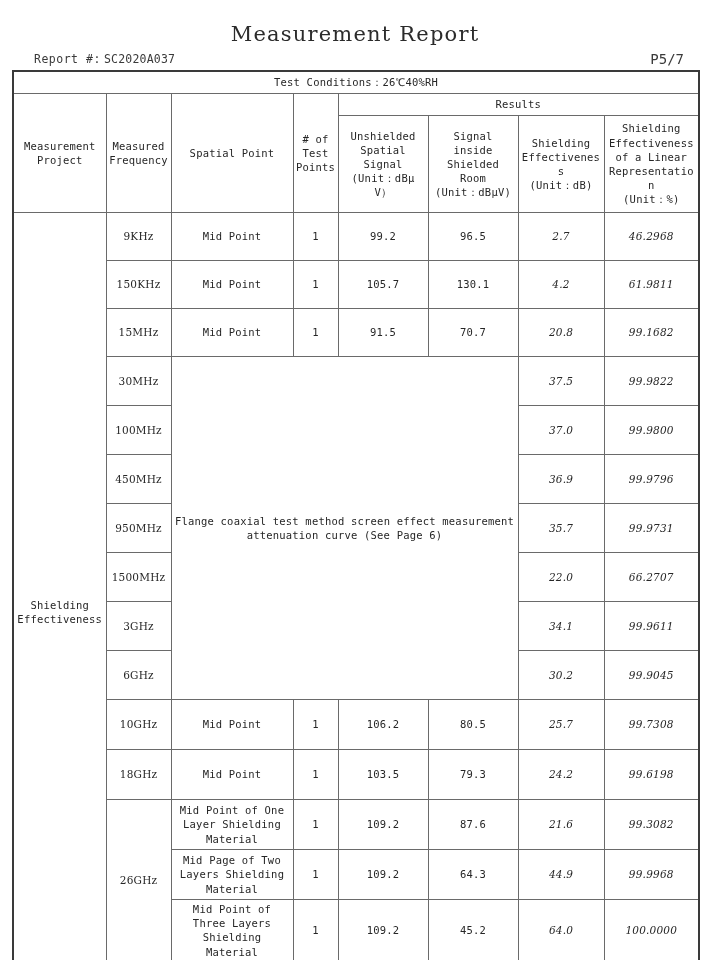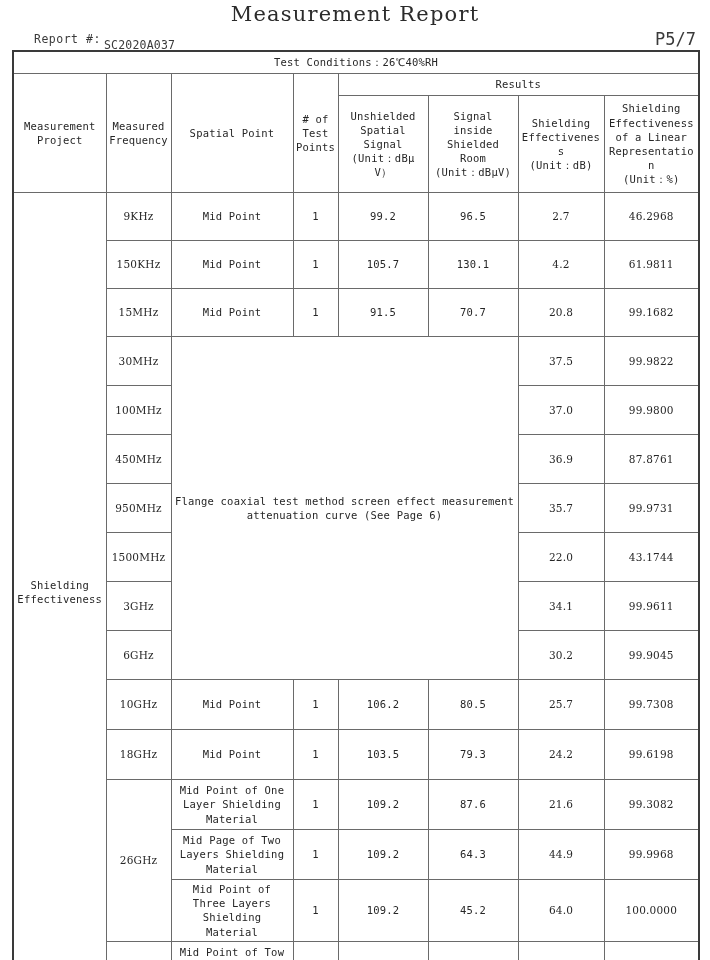--- a/index.html
+++ b/index.html
@@ -24,21 +24,21 @@
     padding: 0 12px;
   }
 
   
   .title {
     text-align: center;
     font-family: "DejaVu Serif", "Liberation Serif", serif;
     font-size: 21px;
     letter-spacing: 1.2px;
     color: #2b2b2b;
-    padding-top: 0;
+    padding-top: 20px;
     height: 28px;
     line-height: 28px;
     white-space: nowrap;
   }
 
   
   .report-line {
     position: relative;
     height: 22px;
     line-height: 22px;
@@ -47,28 +47,28 @@
   }
   .report-no-label {
     position: absolute;
     left: 22px;
     top: 0;
     letter-spacing: 0.5px;
   }
   .report-no-value {
     position: absolute;
     left: 92px;
-    top: 6px;
+    top: 0;
     letter-spacing: 0.2px;
   }
   .page-no {
     position: absolute;
-    right: 2px;
+    right: 14px;
     top: 0;
-    font-size: 17px;
+    font-size: 14px;
     color: #3a3a3a;
   }
 
   
   table.report {
     border-collapse: collapse;
     width: 686px;
     table-layout: fixed;
     margin: 0;
     border: 2px solid #3a3a3a;
@@ -115,20 +115,21 @@
     color: #1c1c1c;
   }
   td.num {
     font-size: 11px;
     letter-spacing: 0.6px;
   }
   td.pct {
     font-family: "DejaVu Serif", "Liberation Serif", serif;
     font-size: 11.5px;
     letter-spacing: 0.1px;
+    font-style: italic;
   }
   td.point {
     font-size: 10.5px;
     letter-spacing: 0.6px;
     line-height: 1.5;
   }
   td.curve {
     font-size: 12px;
     letter-spacing: 0.3px;
     line-height: 1.55;
@@ -239,33 +240,33 @@
 
       <tr>
         <td class="freq" style="height:44px">100MHz</td>
         <td class="pct">37.0</td>
         <td class="pct">99.9800</td>
       </tr>
 
       <tr>
         <td class="freq" style="height:44px">450MHz</td>
         <td class="pct">36.9</td>
-        <td class="pct">87.8761</td>
+        <td class="pct">99.9796</td>
       </tr>
 
       <tr>
         <td class="freq" style="height:44px">950MHz</td>
         <td class="pct">35.7</td>
         <td class="pct">99.9731</td>
       </tr>
 
       <tr>
         <td class="freq" style="height:44px">1500MHz</td>
         <td class="pct">22.0</td>
-        <td class="pct">43.1744</td>
+        <td class="pct">66.2707</td>
       </tr>
 
       <tr>
         <td class="freq" style="height:44px">3GHz</td>
         <td class="pct">34.1</td>
         <td class="pct">99.9611</td>
       </tr>
 
       <tr>
         <td class="freq" style="height:44px">6GHz</td>

